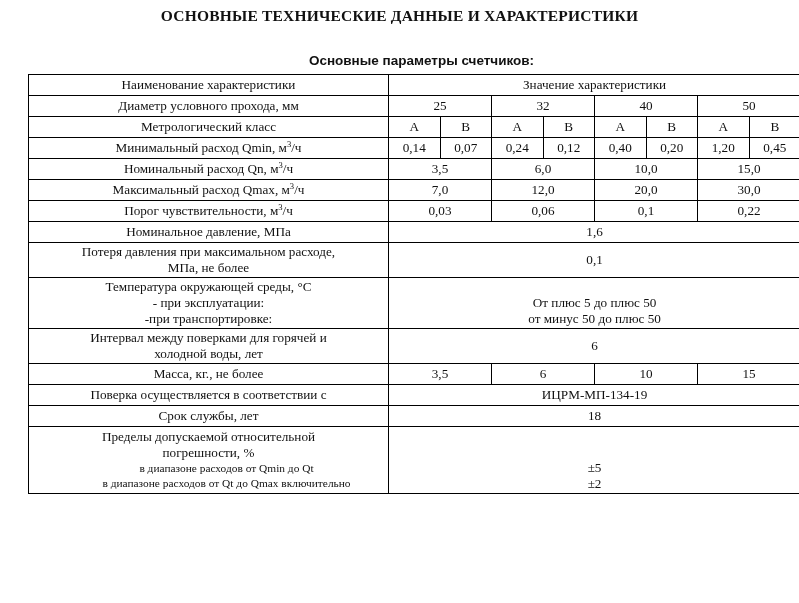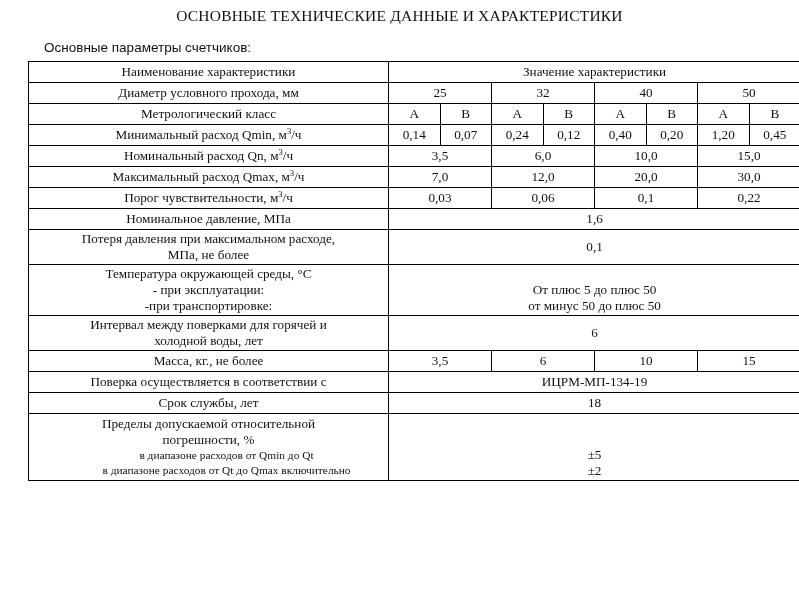--- a/index.html
+++ b/index.html
@@ -15,33 +15,34 @@
     overflow: hidden;
   }
   .page {
     position: relative;
     width: 799px;
     height: 603px;
     box-sizing: border-box;
   }
   .doc-title {
     text-align: center;
-    font-weight: normal;
+    font-weight: bold;
     font-size: 15.5px;
     letter-spacing: 0.2px;
     margin: 7px 0 0 0;
     padding: 0 10px;
     line-height: 18px;
   }
   .subtitle {
     font-family: "Liberation Sans", "DejaVu Sans", sans-serif;
-    font-weight: normal;
+    font-weight: bold;
     font-size: 13.5px;
-    margin: 15px 0 5px 44px;
+    margin: 28px 0 5px 44px;
     line-height: 16px;
+    text-align: center;
   }
   table.spec {
     border-collapse: collapse;
     width: 772px;
     margin-left: 28px;
     table-layout: fixed;
     font-size: 13.2px;
   }
   table.spec td {
     border: 1px solid #000000;

